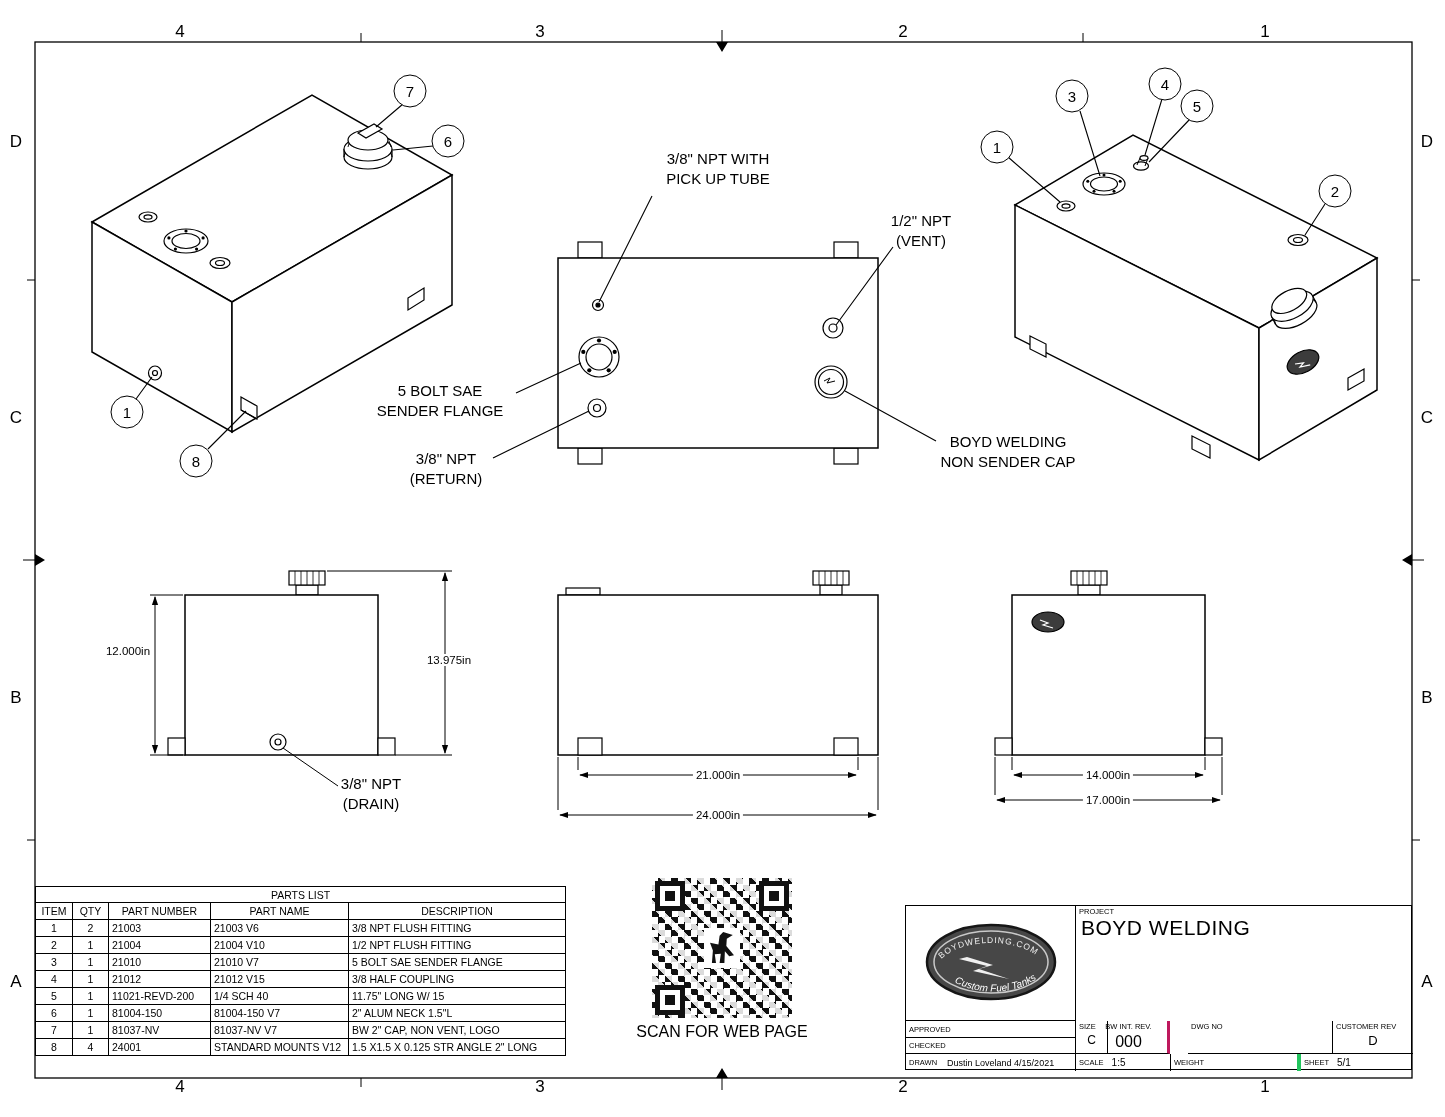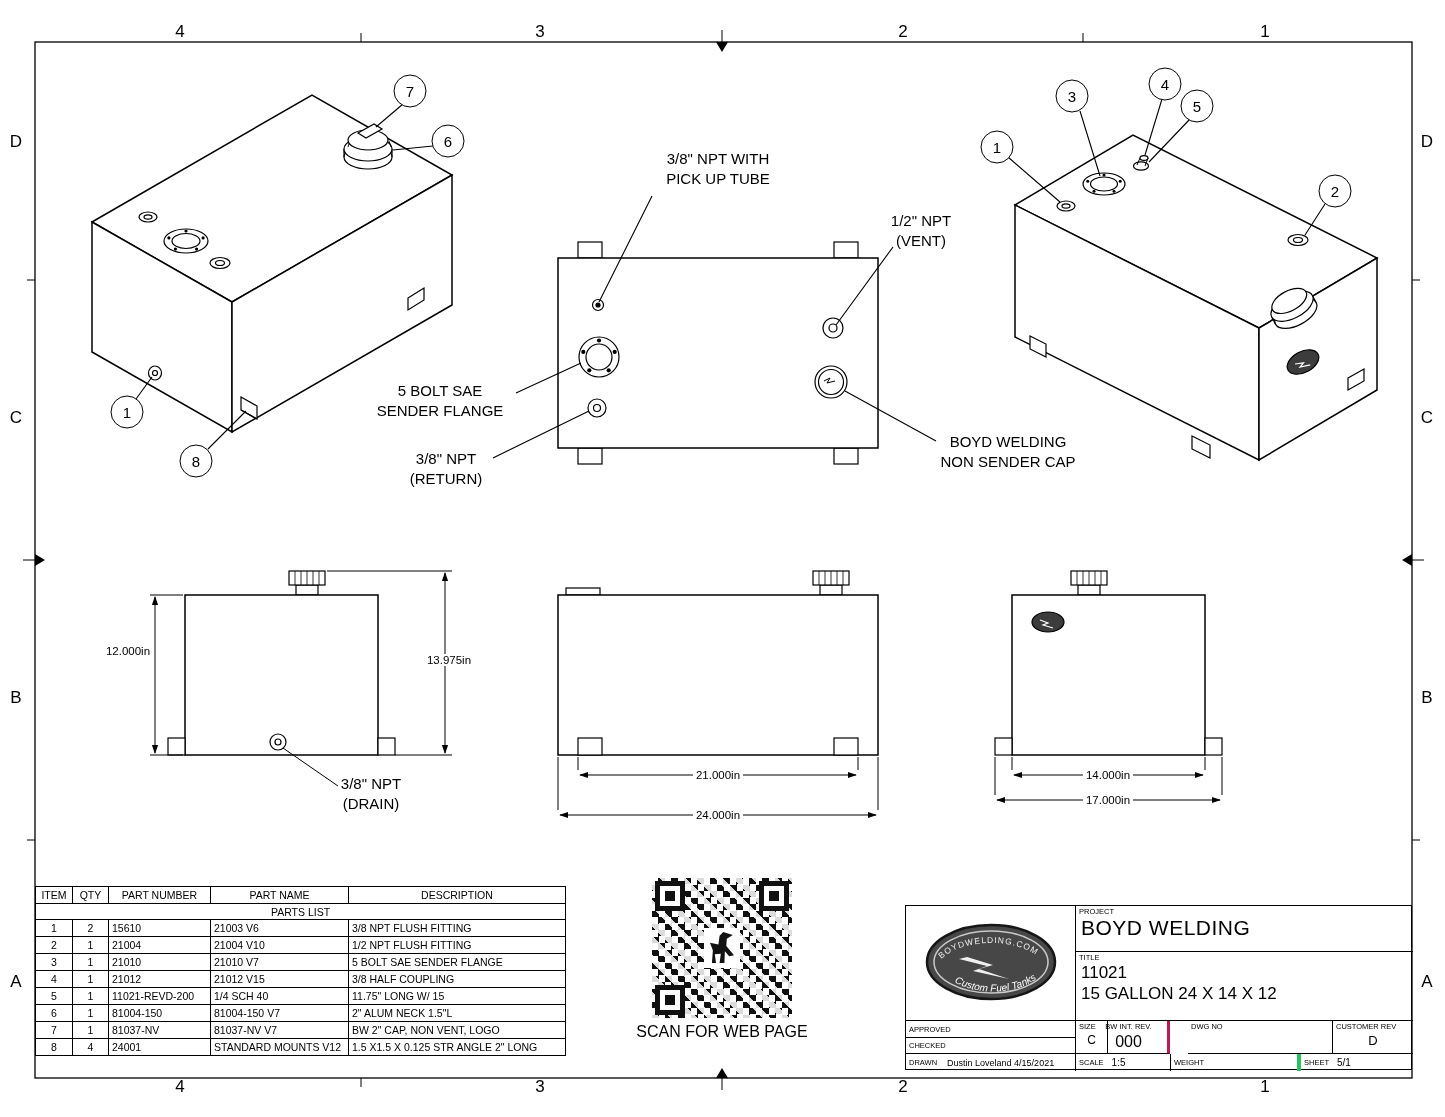--- a/index.html
+++ b/index.html
@@ -288,33 +288,33 @@
   <table class="parts">
     <colgroup>
         <col style="width:37px">
         <col style="width:36px">
         <col style="width:102px">
         <col style="width:138px">
         <col style="width:217px">
       </colgroup>
     <tbody>
         <tr>
+      <td class="ttl" colspan="5">PARTS LIST</td>
+    </tr>
+    <tr>
       <td class="c">ITEM</td>
       <td class="c">QTY</td>
       <td class="c">PART NUMBER</td>
       <td class="c">PART NAME</td>
       <td class="c">DESCRIPTION</td>
     </tr>
     <tr>
-      <td class="ttl" colspan="5">PARTS LIST</td>
-    </tr>
-    <tr>
       <td class="c">1</td>
       <td class="c">2</td>
-      <td>15610</td>
+      <td>21003</td>
       <td>21003 V6</td>
       <td>3/8 NPT FLUSH FITTING</td>
     </tr>
     <tr>
       <td class="c">2</td>
       <td class="c">1</td>
       <td>21004</td>
       <td>21004 V10</td>
       <td>1/2 NPT FLUSH FITTING</td>
     </tr>
@@ -389,25 +389,20 @@
           <textPath href="#lgBot" startOffset="14%">Custom Fuel Tanks</textPath>
         </text>
       </svg>
     </div>
 
     <div class="cell" style="left:170px;top:0;width:337px;height:45px">
       <span class="lbl">PROJECT</span>
       <div class="big">BOYD WELDING</div>
     </div>
 
-    <div class="cell" style="left:170px;top:45px;width:337px;height:70px;border-top:1px solid #000;border-bottom:1px solid #000">
-      <span class="lbl">TITLE</span>
-      <div class="mid">11021</div>
-      <div class="mid">15 GALLON 24 X 14 X 12</div>
-    </div>
 
     <div class="cell row-lbl" style="left:0;top:115px;width:170px;height:17px;border-right:1px solid #000;border-bottom:1px solid #000">
       <span class="lbl">APPROVED</span>
     </div>
     <div class="cell row-lbl" style="left:0;top:132px;width:170px;height:16px;border-right:1px solid #000;border-bottom:1px solid #000">
       <span class="lbl">CHECKED</span>
     </div>
     <div class="cell row-lbl" style="left:0;top:148px;width:170px;height:17px;border-right:1px solid #000">
       <span class="lbl">DRAWN</span>
       <span class="drawn-val">Dustin Loveland 4/15/2021</span>

